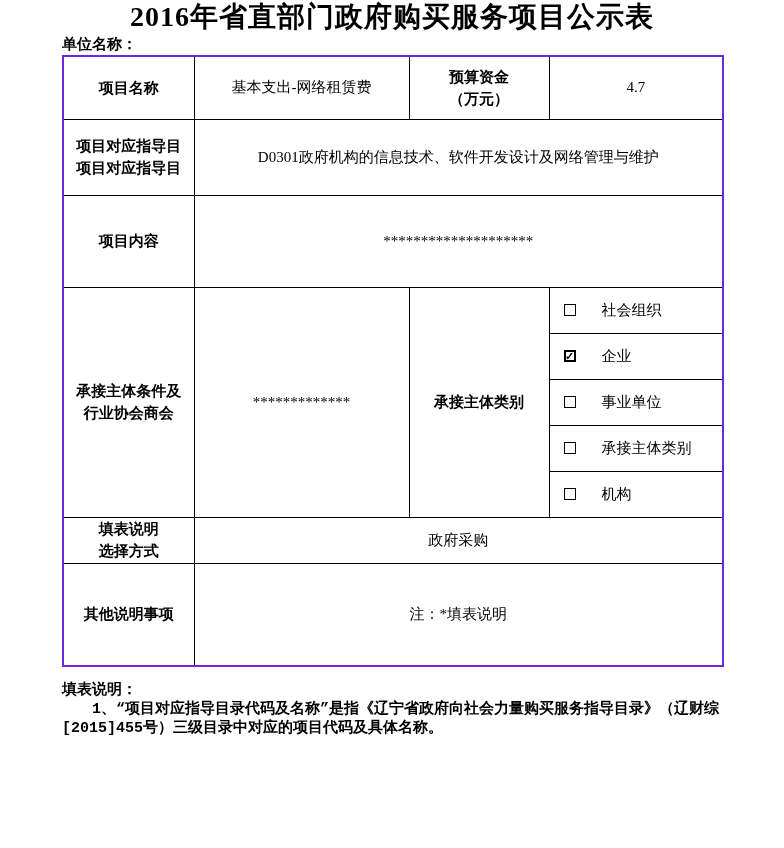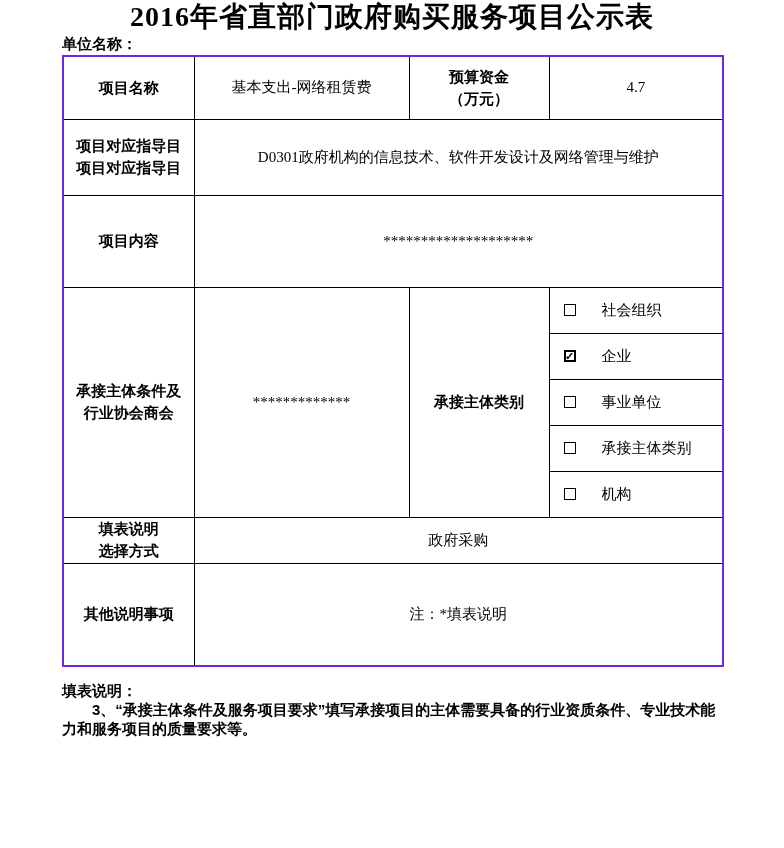--- a/index.html
+++ b/index.html
@@ -80,21 +80,21 @@
     flex: 0 0 auto;
     box-sizing: border-box;
   }
   .checkbox.checked {
     border-width: 2px;
     font-weight: bold;
   }
   .notes {
     margin: 14px 0 0 62px;
     width: 662px;
-    font-family: Liberation Sans, sans-serif;
+    font-family: Liberation Mono, monospace;
     font-weight: bold;
     font-size: 15px;
     line-height: 19px;
   }
   .notes p { margin: 0; }
   .notes p.note-item { text-indent: 2em; }
 </style>
 </head>
 <body>
 
@@ -189,14 +189,14 @@
 
     <tr style="height:103px">
       <td class="lbl">其他说明事项</td>
       <td class="val" colspan="3">注：*填表说明</td>
     </tr>
   </tbody>
 </table>
 
 <div class="notes">
   <p>填表说明：</p>
-  <p class="note-item">3、“承接主体条件及服务项目要求”填写承接项目的主体需要具备的行业资质条件、专业技术能力和服务项目的质量要求等。</p>
+  <p class="note-item">1、“项目对应指导目录代码及名称”是指《辽宁省政府向社会力量购买服务指导目录》（辽财综[2015]455号）三级目录中对应的项目代码及具体名称。</p>
 </div>
 
 </body></html>

